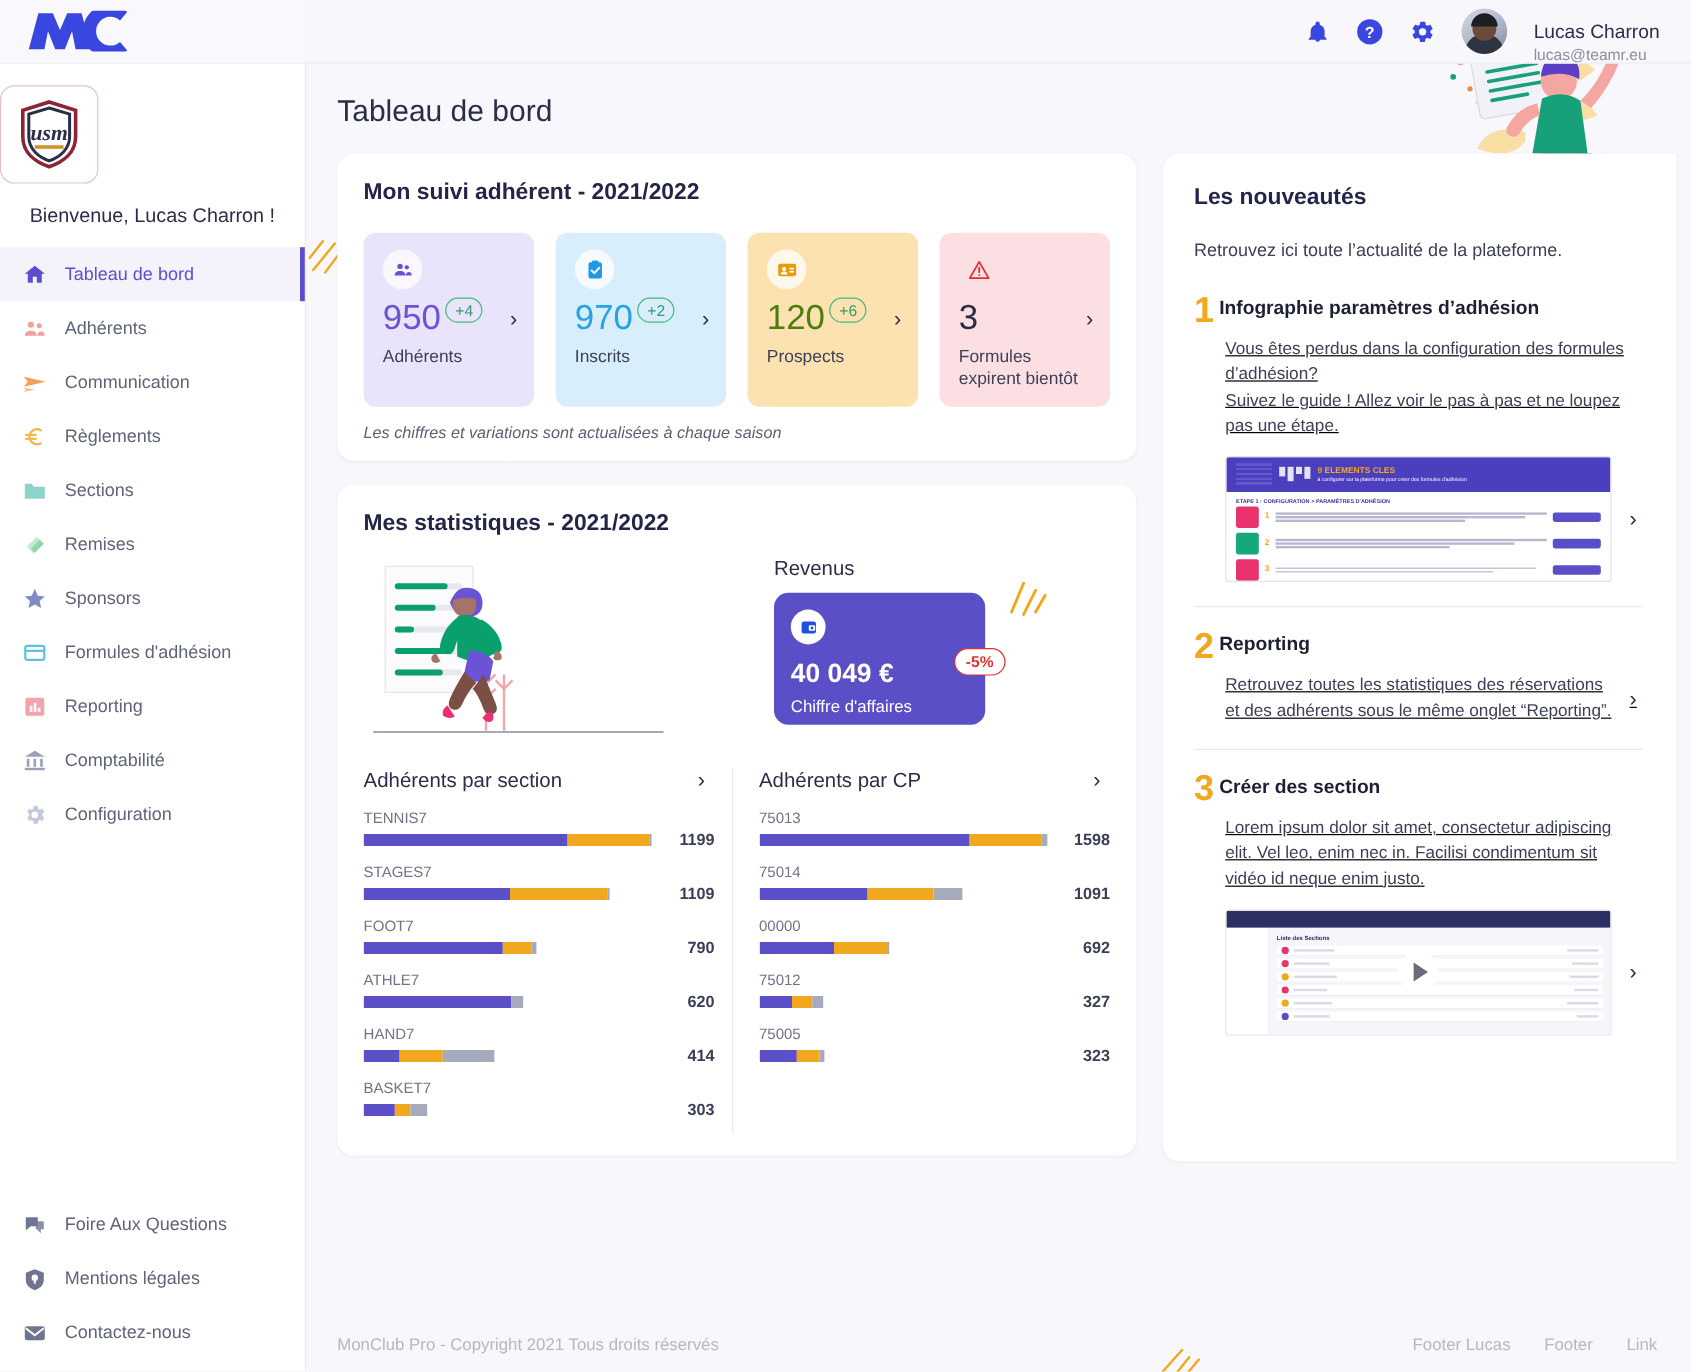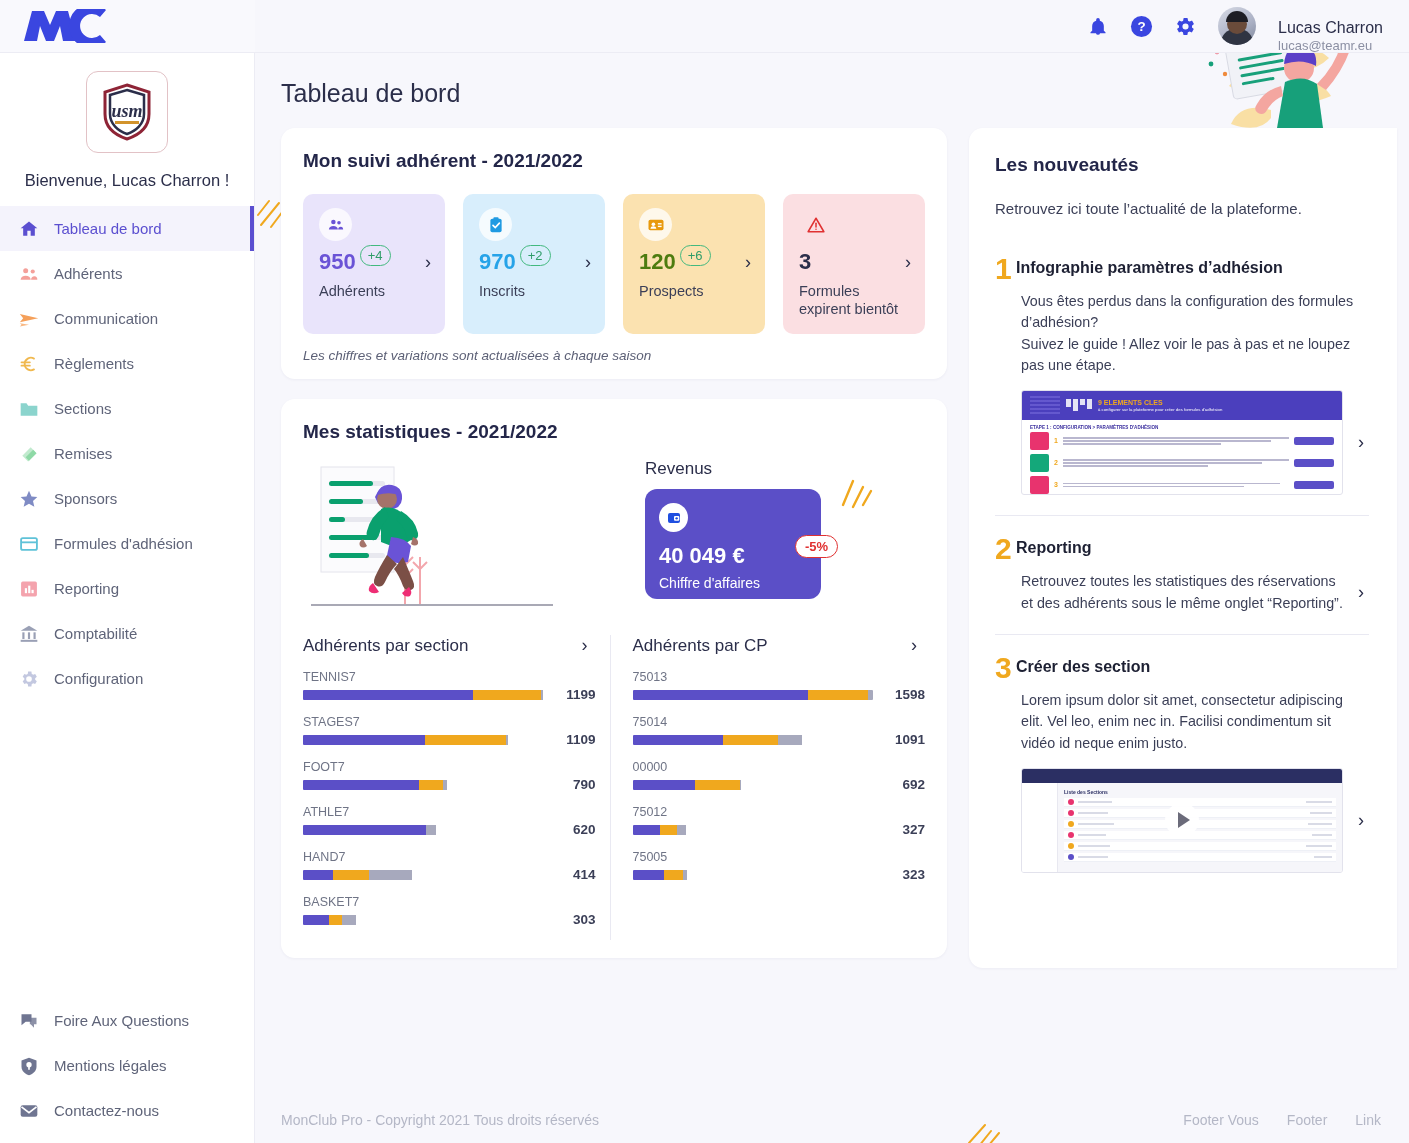--- a/index.html
+++ b/index.html
@@ -34,21 +34,21 @@
 
   
   .body-wrap { flex: 1; display: flex; min-height: 0; }
 
   
   .sidebar {
     width: 255px; flex: 0 0 255px; background: #ffffff;
     border-right: 1px solid #ececf4; display: flex; flex-direction: column;
     position: relative;
   }
-  .club-logo-wrap { padding: 18px 0 6px; display: flex; justify-content: center; }
+  .club-logo-wrap { padding: 18px 0 6px; display: flex; }
   .club-logo {
     width: 82px; height: 82px; border-radius: 12px; border: 1px solid #e2c2c6;
     background: #fff; display: flex; align-items: center; justify-content: center; position: relative;
   }
   .shield {
     width: 52px; height: 58px; position: relative;
   }
   .shield svg { width: 52px; height: 58px; display:block; }
   .welcome { text-align: center; font-size: 16.5px; color: #2b2e4a; padding: 12px 10px 16px; }
   .nav { display: flex; flex-direction: column; }
@@ -86,21 +86,21 @@
   .stat {
     flex: 1; border-radius: 10px; padding: 14px 14px 14px 16px; position: relative; min-height: 140px;
     display: flex; flex-direction: column; cursor: pointer;
   }
   .stat .sico {
     width: 33px; height: 33px; border-radius: 50%; background: rgba(255,255,255,.75);
     display: flex; align-items: center; justify-content: center; margin-bottom: 10px;
   }
   .stat .sico svg { width: 18px; height: 18px; display:block; }
   .stat-mid { display: flex; align-items: center; }
-  .stat-num { font-size: 22px; font-weight: bold; line-height: 1; }
+  .stat-num { font-size: 29px; font-weight: normal; line-height: 1; }
   .badge-delta {
     margin-left: 4px; margin-top: -14px; border: 1px solid #43b97f; color: #2f9d68;
     border-radius: 12px; font-size: 13px; padding: 2px 7px; background: transparent; font-weight: 500;
   }
   .chev { margin-left: auto; color: #2b2e4a; font-size: 18px; line-height:1; }
   .stat-label { font-size: 14.5px; color: #3b3f57; margin-top: 9px; line-height: 1.25; }
   .note { font-size: 13.5px; color: #5c6076; font-style: italic; margin-top: 14px; }
 
   
   .stats-card { padding: 22px 22px 18px 22px; margin-top: 20px; }
@@ -137,27 +137,27 @@
 
   
   .news-outer { position: relative; }
   .news-illus { position: absolute; right: 18px; top: -120px; width: 190px; height: 190px; pointer-events:none; }
   .news {
     background: #fff; border-radius: 14px 0 0 14px; margin-left: 0;
     padding: 26px 28px 26px 26px; position: relative; min-height: 840px;
     box-shadow: 0 1px 3px rgba(40,40,90,.05);
   }
   .news-h { font-size: 19px; font-weight: bold; color: #232649; margin-bottom: 22px; }
-  .news-intro { font-size: 15px; color: #3b3f57; line-height: 1.45; margin-bottom: 36px; }
+  .news-intro { font-size: 15px; color: #3b3f57; line-height: 1.45; margin-bottom: 26px; }
   .ni { position: relative; padding-bottom: 20px; }
   .ni + .ni { border-top: 1px solid #e9e9f2; padding-top: 20px; }
   .ni-head { display: flex; align-items: flex-start; gap: 4px; }
   .ni-num { font-size: 30px; font-weight: bold; color: #f0a81e; line-height: .85; width: 17px; flex: 0 0 17px; }
   .ni-title { font-size: 16px; font-weight: bold; color: #1d2033; padding-top: 3px; }
-  .ni-body { display: flex; align-items: center; gap: 10px; padding-left: 26px; margin-top: 10px; }
+  .ni-body { display: flex; align-items: center; gap: 10px; padding-left: 26px; margin-top: 10px; text-decoration: underline; }
   .ni-text { font-size: 14.3px; color: #3b3f57; line-height: 1.48; flex: 1; }
   .ni-arrow { color: #2b2e4a; font-size: 18px; cursor: pointer; flex: 0 0 16px; text-align: center; }
   .ni-thumb-row { display: flex; align-items: center; gap: 10px; padding-left: 26px; margin-top: 14px; }
   .thumb {
     flex: 1; border: 1px solid #e2e2ec; border-radius: 3px; overflow: hidden; background: #fff; position: relative;
   }
 
   
   .ig { height: 103px; display:flex; flex-direction: column; }
   .ig-top { height: 30px; background: #4b3fbd; display:flex; align-items:center; gap:6px; padding: 0 8px; }
@@ -897,20 +897,20 @@
 
               </div>
             </div>
           </div>
         </div>
       </div>
 
       <div class="footer">
         <span>MonClub Pro - Copyright 2021 Tous droits réservés</span>
         <span class="footer-links">
-          <span>Footer Vous</span>
+          <span>Footer Lucas</span>
           <span>Footer</span>
           <span>Link</span>
         </span>
       </div>
     </div>
   </div>
 </div>
 
 </body></html>

